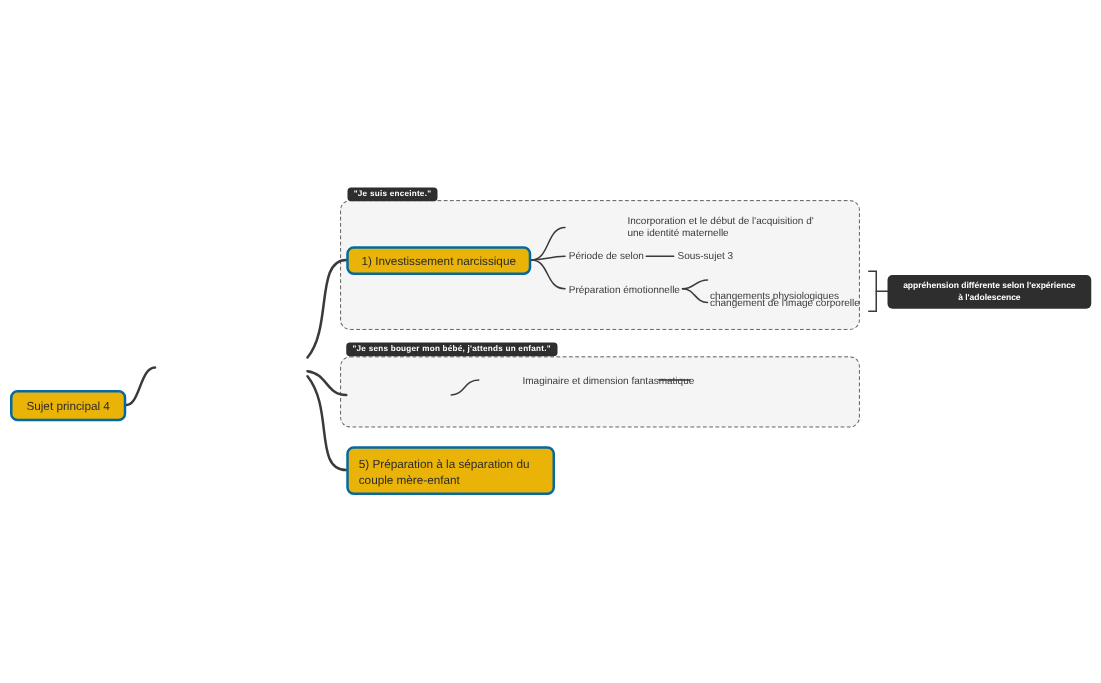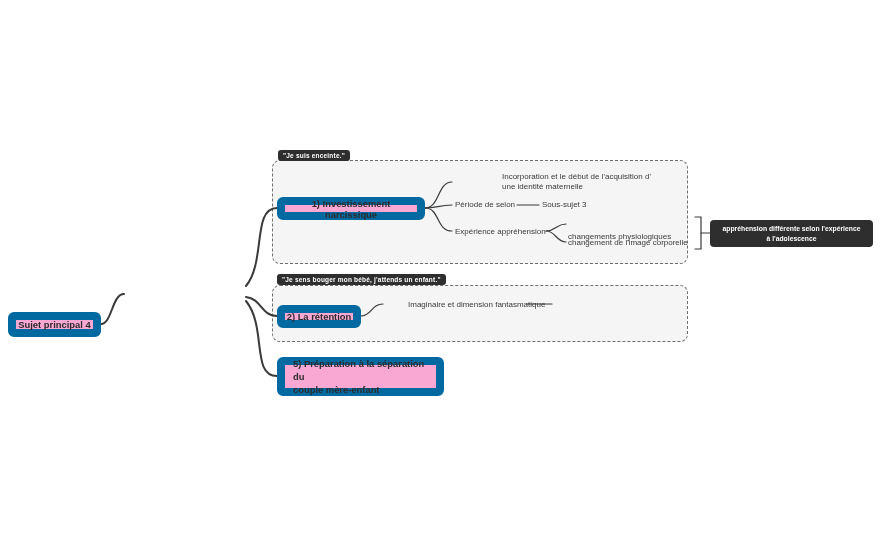--- a/index.html
+++ b/index.html
@@ -10,23 +10,23 @@
   .boundary {
     position: absolute; background: #f5f5f5;
     border: 1px dashed #6e6e6e; border-radius: 8px;
   }
   .caption {
     position: absolute; background: #2e2e2e; color: #ffffff;
     border-radius: 3px; font-size: 6.5px; font-weight: bold;
     padding: 2px 5px; letter-spacing: 0.2px; line-height: 7px; white-space: nowrap;
   }
   .node {
-    position: absolute; background: #f9a8d4; border: 8px solid #0369a1;
+    position: absolute; background: #eab308; border: 2px solid #0369a1;
     border-radius: 6px; display: flex; align-items: center; justify-content: center;
-    font-weight: bold; color: #2b2b2b; text-align: center;
+    font-weight: normal; color: #2b2b2b; text-align: center;
   }
   .node-main { font-size: 15px; }
   .node-sub  { font-size: 9.4px; }
   .node-left { justify-content: flex-start; text-align: left; padding-left: 8px; padding-right: 6px; line-height: 13px; }
   .leaf {
     position: absolute; font-size: 8px; color: #3a3a3a; line-height: 10px; white-space: nowrap;
   }
   .badge-dark {
     position: absolute; background: #2e2e2e; color: #ffffff; border-radius: 4px;
     font-size: 6.8px; font-weight: bold; text-align: center; line-height: 10px;
@@ -68,25 +68,24 @@
   <div class="caption" style="left:278px; top:150px;">"Je suis enceinte."</div>
   <div class="caption" style="left:277px; top:274px;">"Je sens bouger mon bébé, j'attends un enfant."</div>
 
   <div class="node node-sub" style="left:8px; top:312px; width:93px; height:25px;">Sujet principal 4</div>
 
   <div class="node node-sub" style="left:277px; top:197px; width:148px; height:23px;">1) Investissement narcissique</div>
   <div class="leaf preline" style="left:455px; top:172px;margin-left:47px;">Incorporation et le début de l'acquisition d'
 une identité maternelle</div>
   <div class="leaf" style="left:455px; top:200px;">Période de selon</div>
   <div class="leaf" style="left:542px; top:200px;">Sous-sujet 3</div>
-  <div class="leaf" style="left:455px; top:227px;">Expérience appréhension</div>
+  <div class="leaf" style="left:455px; top:227px;">Préparation émotionnelle</div>
   <div class="leaf" style="left:568px; top:220px;margin-top:12px;">changements physiologiques</div>
   <div class="leaf" style="left:568px; top:238px;">changement de l'image corporelle</div>
   <div class="badge-dark preline" style="left:710px; top:220px; width:163px; height:27px;">appréhension différente selon l'expérience
 à l'adolescence</div>
 
-  <div class="node node-sub" style="left:277px; top:305px; width:84px; height:23px;">2) La rétention</div>
-  <div class="leaf" style="left:363px; top:300px;padding-left:45px;">Imaginaire et dimension fantasmatique</div>
+  <div class="leaf" style="left:373px; top:300px;padding-left:45px;">Imaginaire et dimension fantasmatique</div>
 
   <div class="node node-sub node-left preline" style="left:277px; top:357px; width:167px; height:39px;">5) Préparation à la séparation du
 couple mère-enfant</div>
 
 </div>
 
 </body></html>

